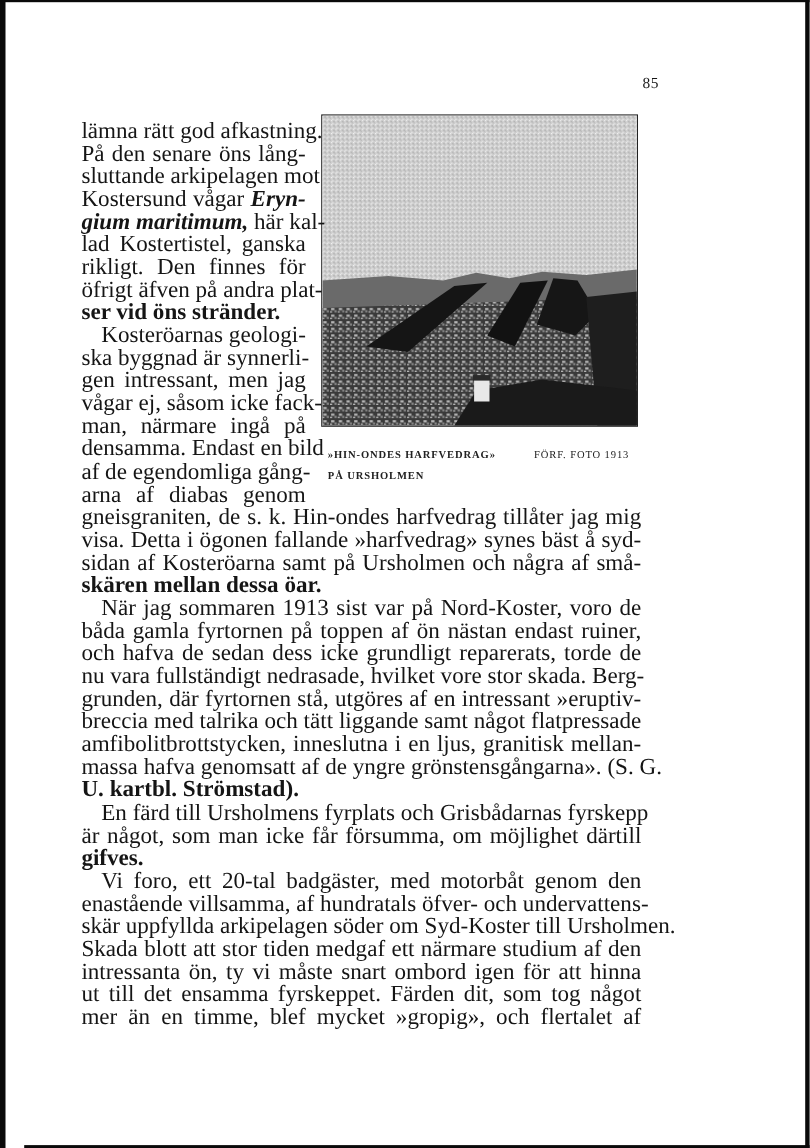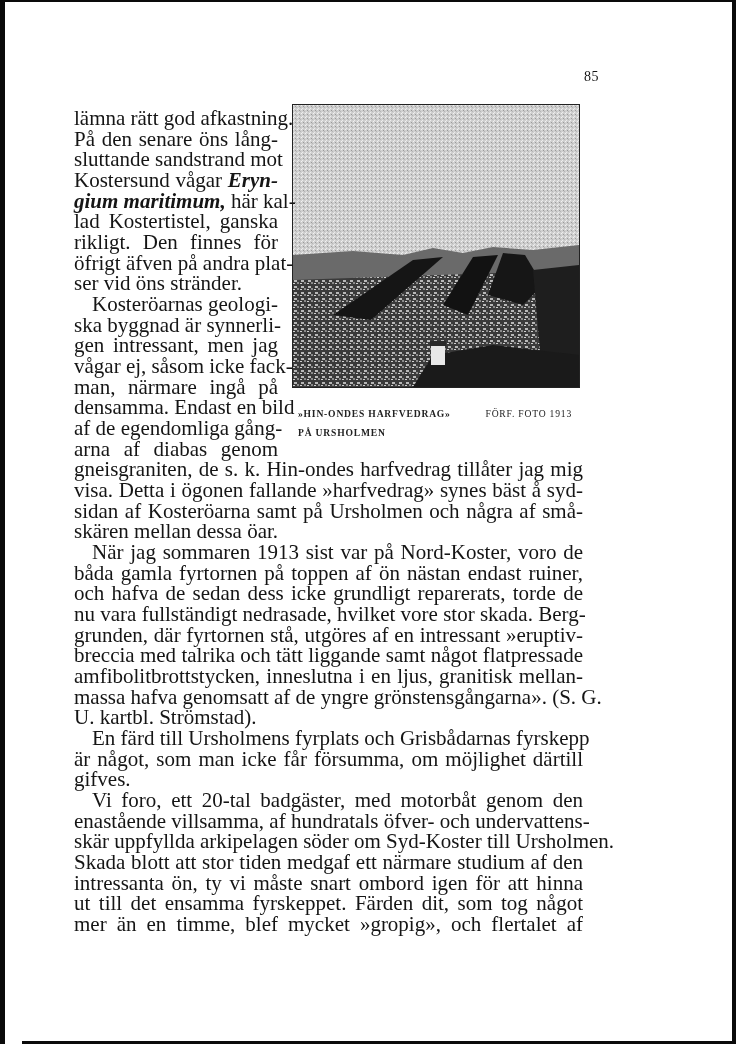--- a/index.html
+++ b/index.html
@@ -20,21 +20,21 @@
     font-size: 14px; letter-spacing: 0.5px; margin-left: 40px;
   }
 
   .text-line {
     position: absolute; left: 74px;
     font-size: 21px; line-height: 20.7px; white-space: nowrap;
     text-align: justify; text-align-last: justify;
   }
   .narrow { width: 204px; }
   .wide { width: 509px; }
-  .last { text-align-last: left; }
+  .last { text-align-last: left; font-weight: bold; }
   .indent { padding-left: 18px; box-sizing: border-box; }
   em { font-style: italic; font-weight: bold; }
 
   .figure {
     position: absolute; left: 292px; top: 104px; width: 288px; height: 284px;
     border: 1px solid #222; box-sizing: border-box; overflow: hidden;
   }
   .caption {
     position: absolute; left: 298px; top: 404px; width: 286px;
     font-size: 9.6px; line-height: 19px; letter-spacing: 0.8px;
@@ -83,21 +83,21 @@
 </div>
 
 <div class="caption">
   <div>»HIN-ONDES HARFVEDRAG»</div>
   <div>PÅ URSHOLMEN</div>
   <span class="credit">FÖRF. FOTO 1913</span>
 </div>
 
 <div class="text-line narrow" style="top:108px">lämna rätt god afkastning.</div>
 <div class="text-line narrow" style="top:129px">På den senare öns lång-</div>
-<div class="text-line narrow" style="top:149px">sluttande sandstrand mot</div>
+<div class="text-line narrow" style="top:149px">sluttande arkipelagen mot</div>
 <div class="text-line narrow" style="top:170px"><span>Kostersund vågar </span><em>Eryn-</em></div>
 <div class="text-line narrow" style="top:191px"><em>gium maritimum,</em><span> här kal-</span></div>
 <div class="text-line narrow" style="top:211px">lad Kostertistel, ganska</div>
 <div class="text-line narrow" style="top:232px">rikligt. Den finnes för</div>
 <div class="text-line narrow" style="top:253px">öfrigt äfven på andra plat-</div>
 <div class="text-line narrow last" style="top:273px">ser vid öns stränder.</div>
 <div class="text-line narrow indent" style="top:294px">Kosteröarnas geologi-</div>
 <div class="text-line narrow" style="top:315px">ska byggnad är synnerli-</div>
 <div class="text-line narrow" style="top:335px">gen intressant, men jag</div>
 <div class="text-line narrow" style="top:356px">vågar ej, såsom icke fack-</div>

